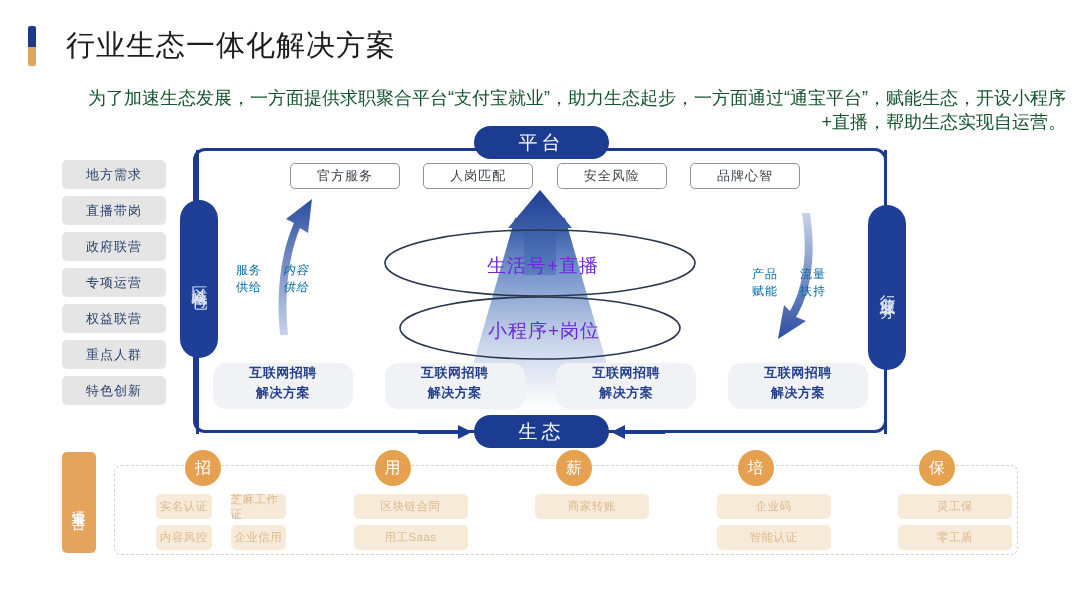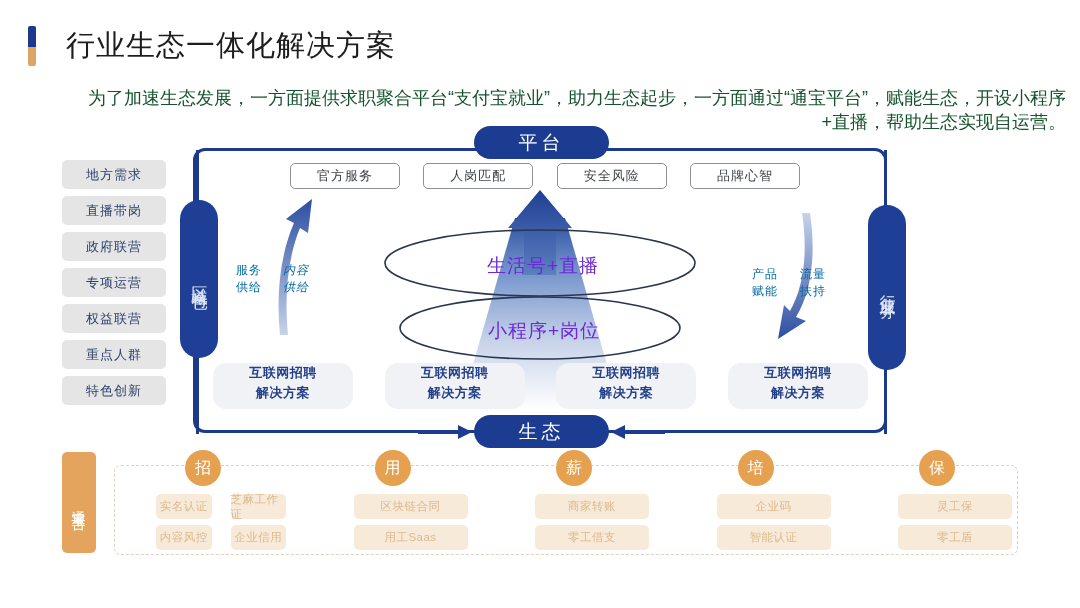--- a/index.html
+++ b/index.html
@@ -244,23 +244,20 @@
           </div>
           <div class="cat-row">
             <div class="cat-chip">用工Saas</div>
           </div>
         </div>
         <div class="cat-col narrow">
           <div class="cat-circle">薪</div>
           <div class="cat-row">
             <div class="cat-chip">商家转账</div>
           </div>
-          <div class="cat-row">
-            <div class="cat-chip">零工借支</div>
-          </div>
         </div>
         <div class="cat-col narrow">
           <div class="cat-circle">培</div>
           <div class="cat-row">
             <div class="cat-chip">企业码</div>
           </div>
           <div class="cat-row">
             <div class="cat-chip">智能认证</div>
           </div>
         </div>

